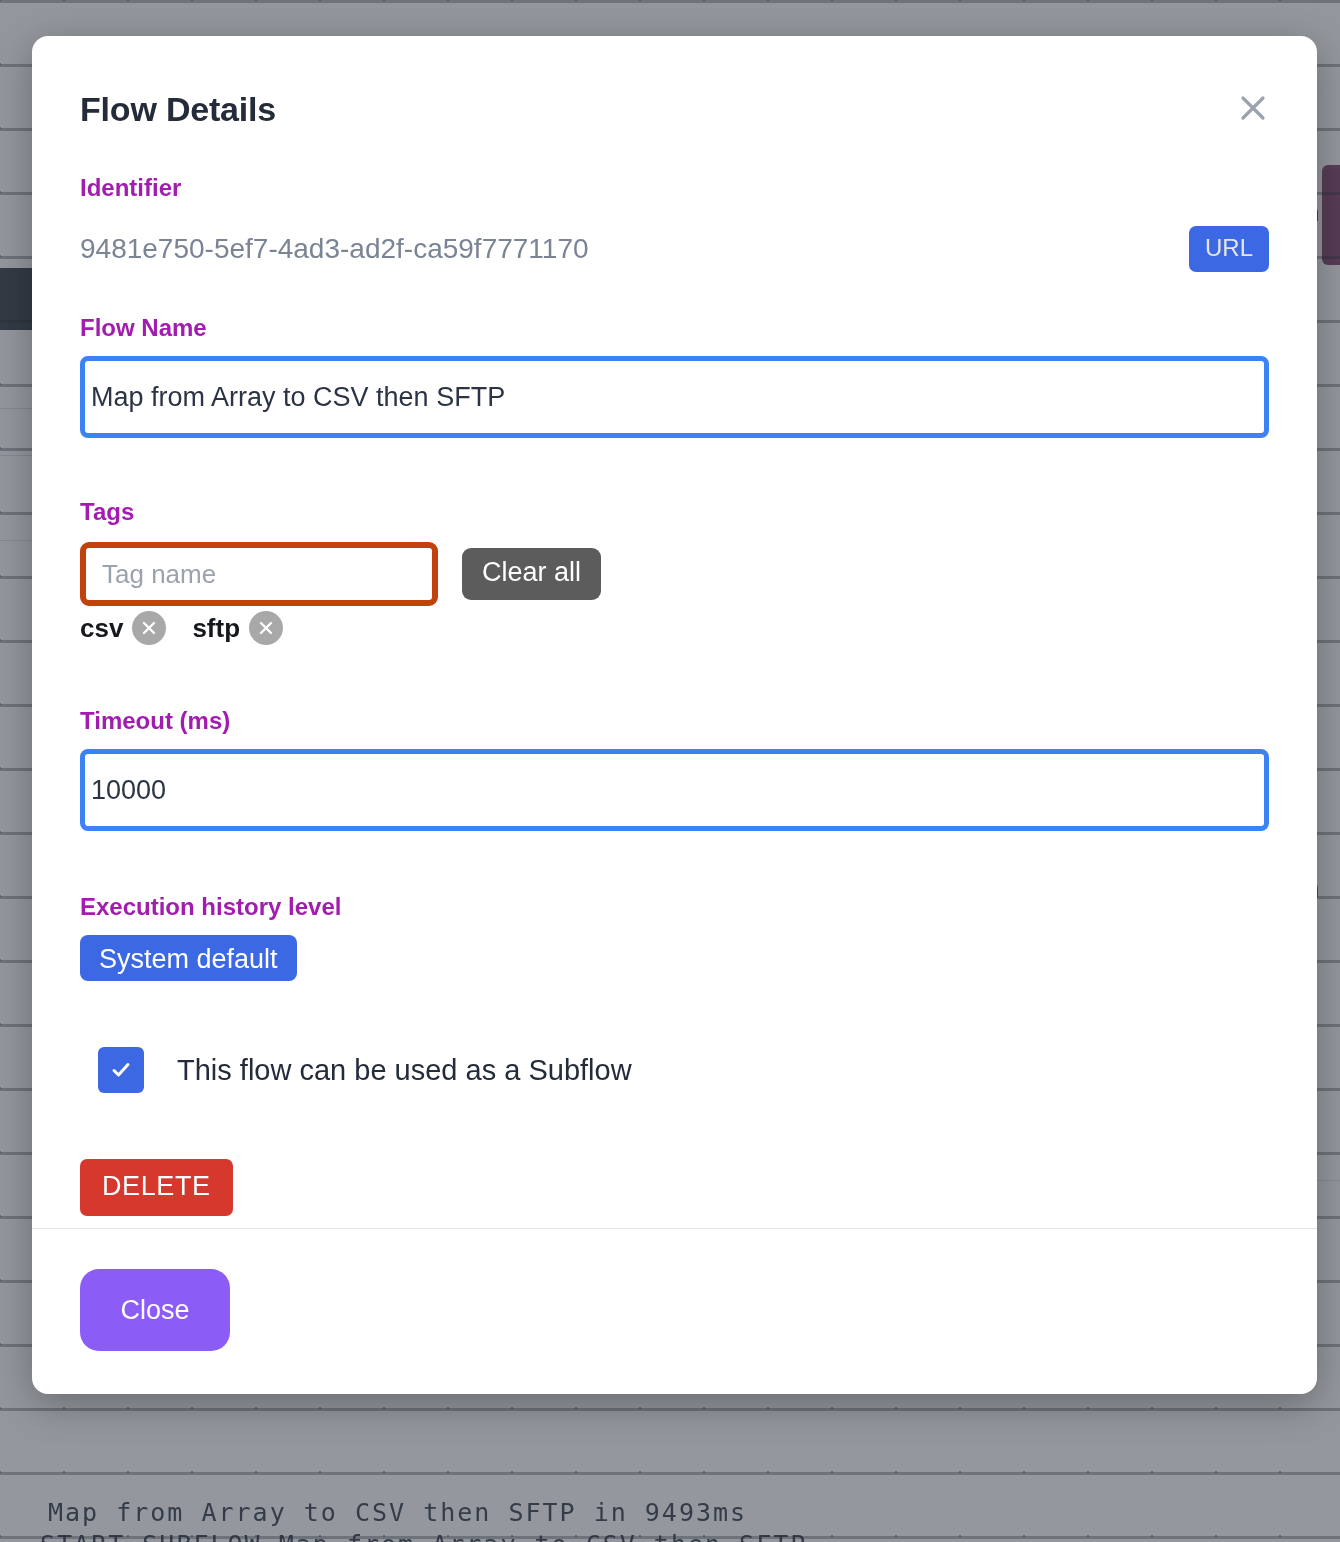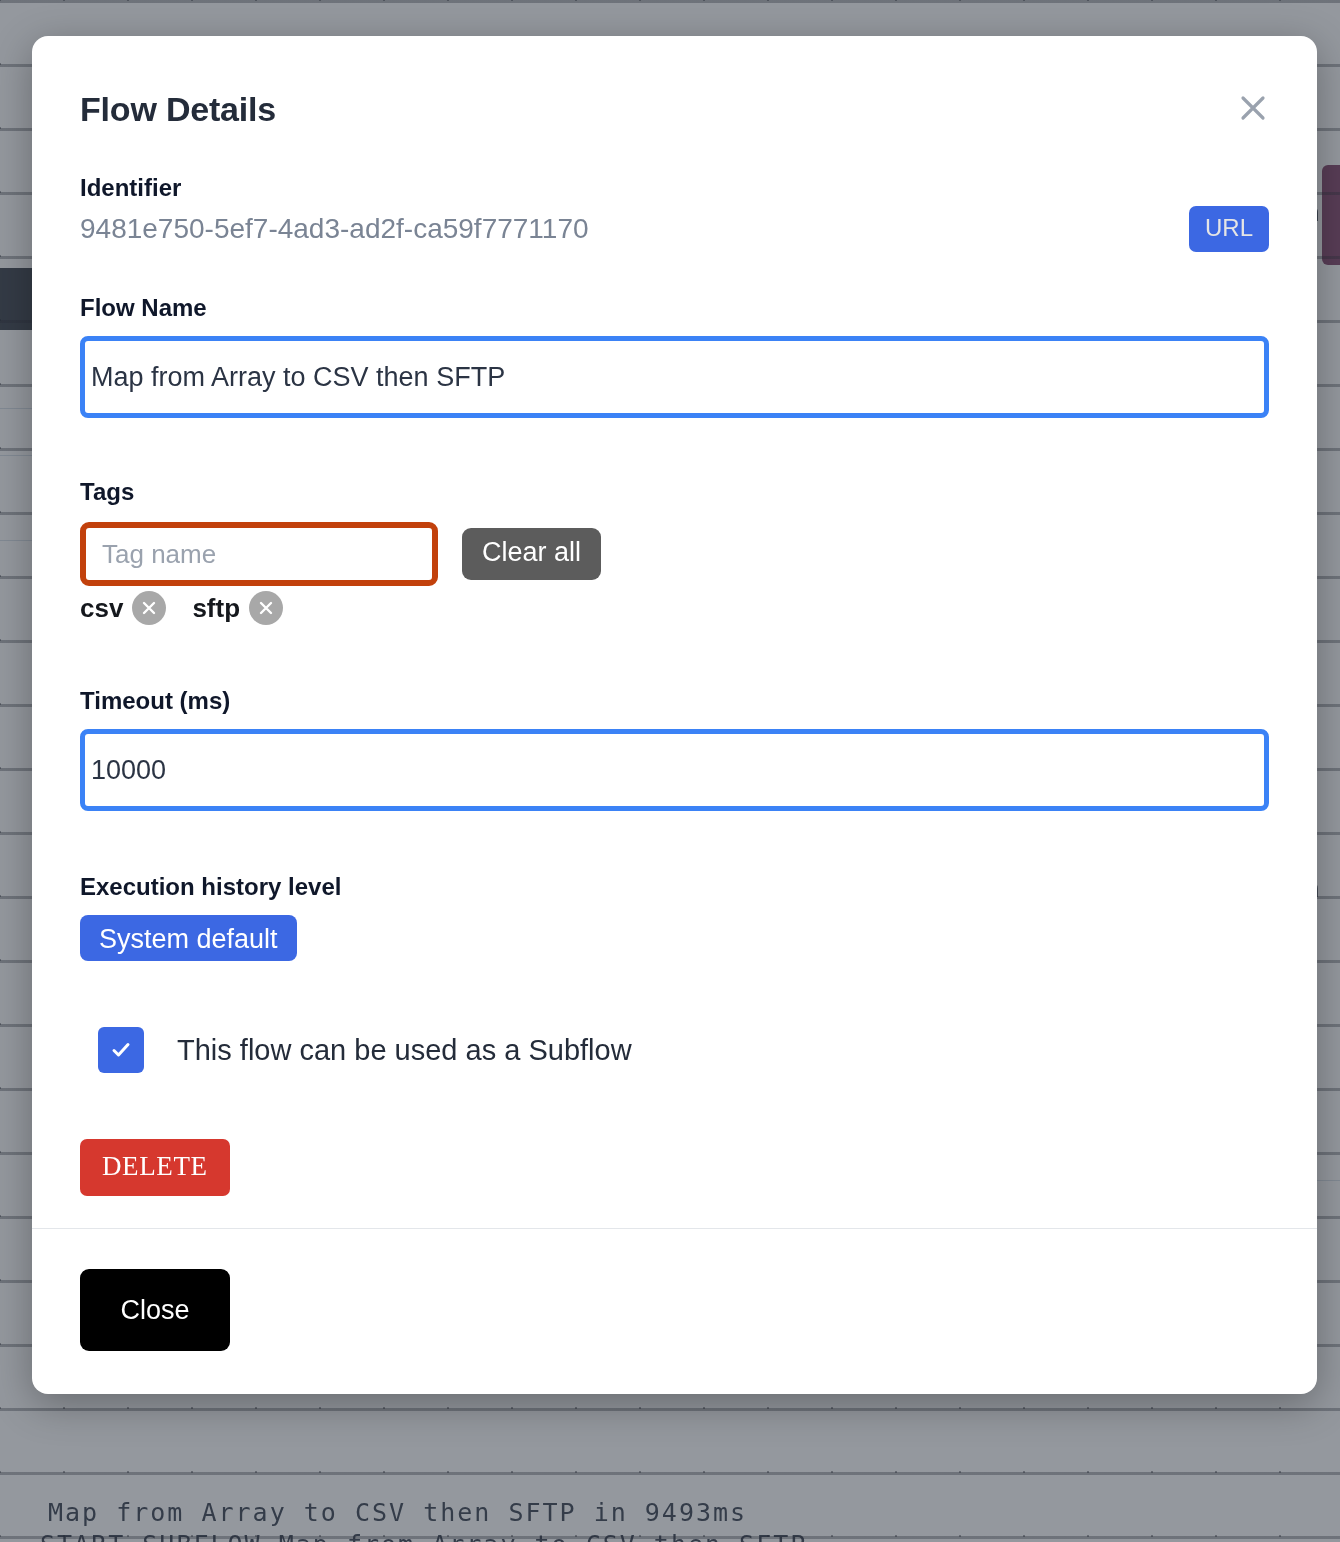--- a/index.html
+++ b/index.html
@@ -104,30 +104,30 @@
     display: flex; align-items: center; justify-content: center;
     cursor: pointer;
     margin-top: -4px;
     margin-right: -4px;
   }
   .close-x svg { display: block; }
 
   .field-label {
     font-size: 24px;
     font-weight: bold;
-    color: #0f172a;
+    color: #a21caf;
     margin: 0;
   }
 
   .identifier-block { margin-top: 46px; }
   .identifier-row {
     display: flex;
     align-items: center;
     justify-content: space-between;
-    margin-top: 4px;
+    margin-top: 24px;
   }
   .identifier-value {
     font-size: 28px;
     color: #7a8494;
     letter-spacing: 0px;
   }
   .url-button {
     background: #3c68e3;
     color: #e5e5e5;
     border: none;
@@ -252,39 +252,39 @@
     color: #242c3a;
   }
 
   .delete-button {
     margin-top: 66px;
     background: #d6382e;
     color: #ffffff;
     border: none;
     border-radius: 7px;
     font-size: 27px;
-    font-family: Liberation Serif, serif;
+    font-family: Liberation Sans, sans-serif;
     letter-spacing: 0.6px;
     padding: 14px 22px 16px 22px;
     cursor: pointer;
     line-height: 1;
   }
 
   .modal-footer {
     position: absolute;
     left: 0; right: 0; bottom: 0;
     height: 166px;
     border-top: 1px solid #e3e6ea;
     padding: 40px 48px 0 48px;
   }
   .close-button {
-    background: #000000;
+    background: #8b5cf6;
     color: #ffffff;
     border: none;
-    border-radius: 9px;
+    border-radius: 19px;
     font-size: 27px;
     font-family: "Liberation Sans", sans-serif;
     padding: 0 12px;
     height: 82px;
     min-width: 150px;
     cursor: pointer;
   }
 </style>
 </head>
 <body>

